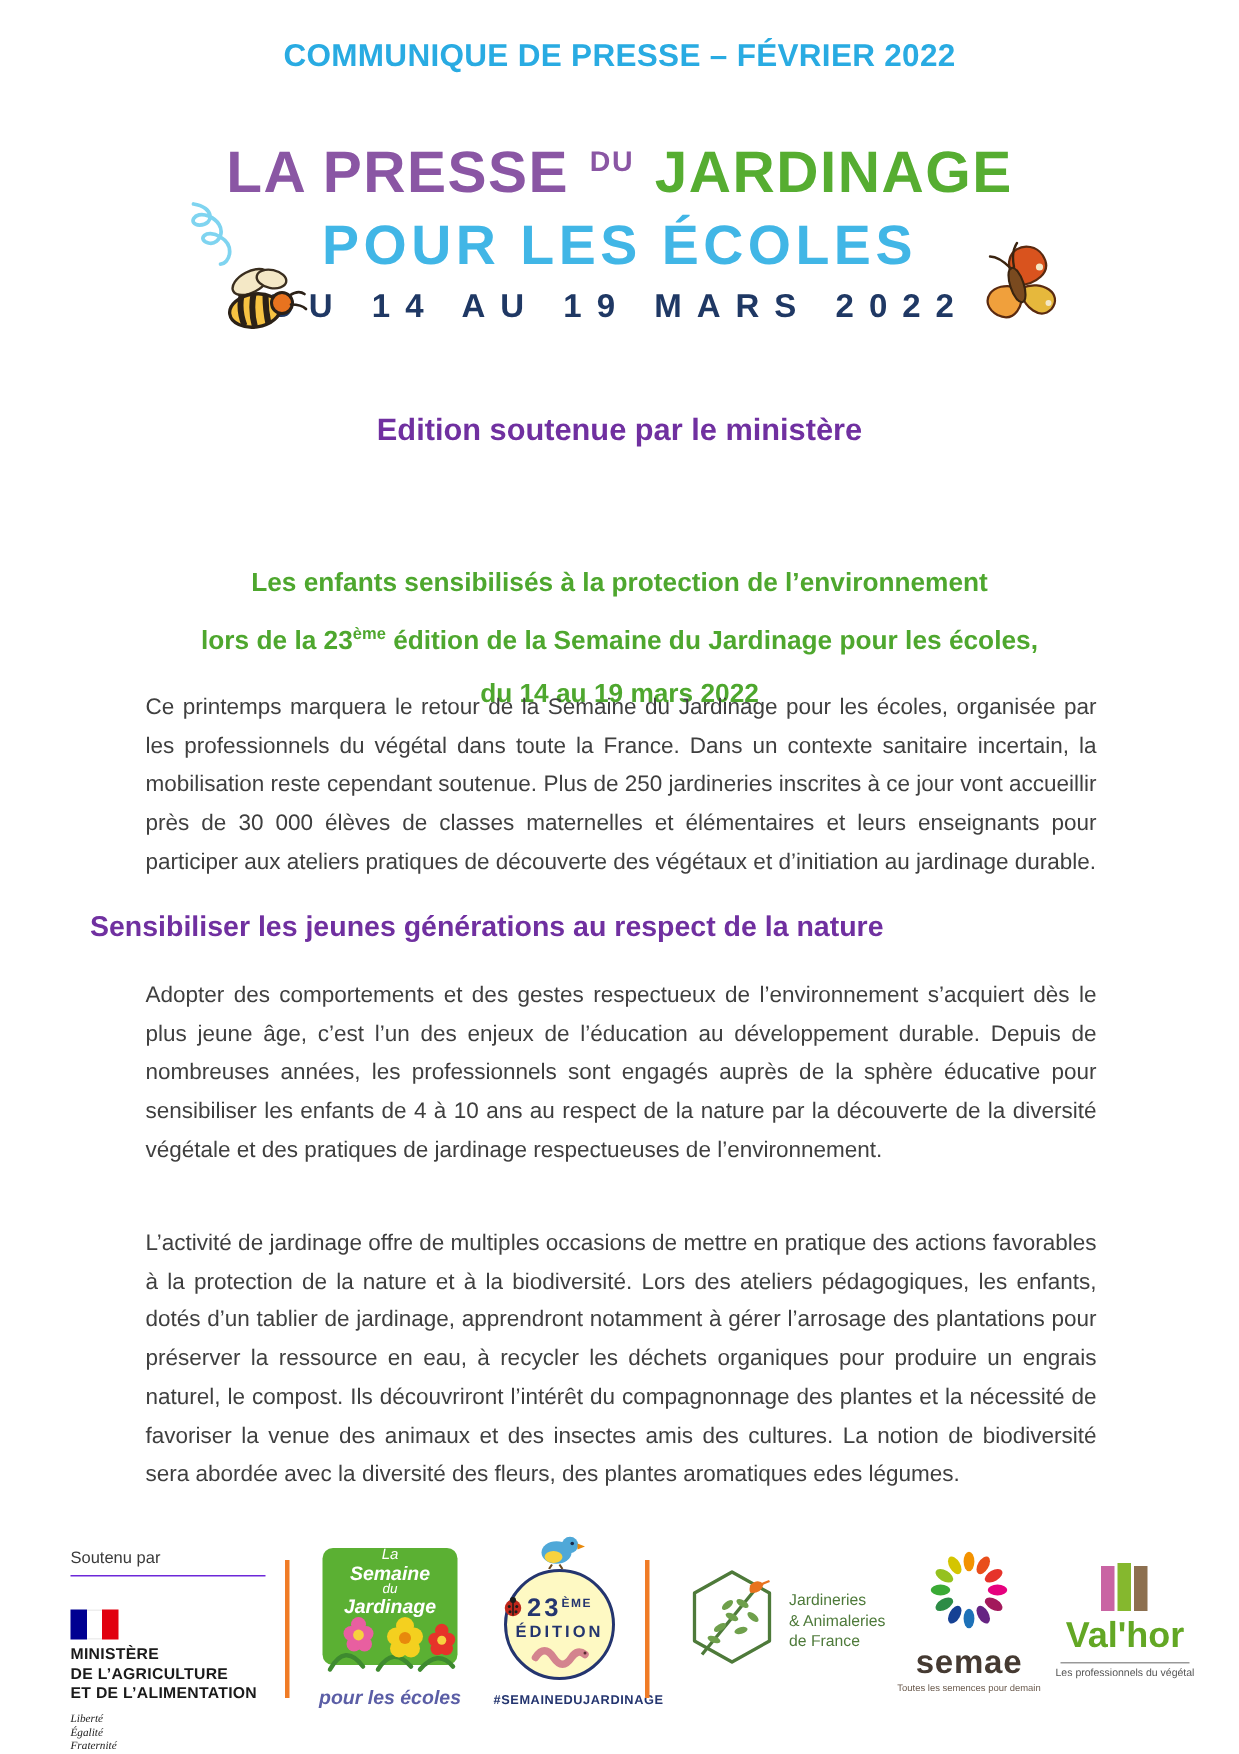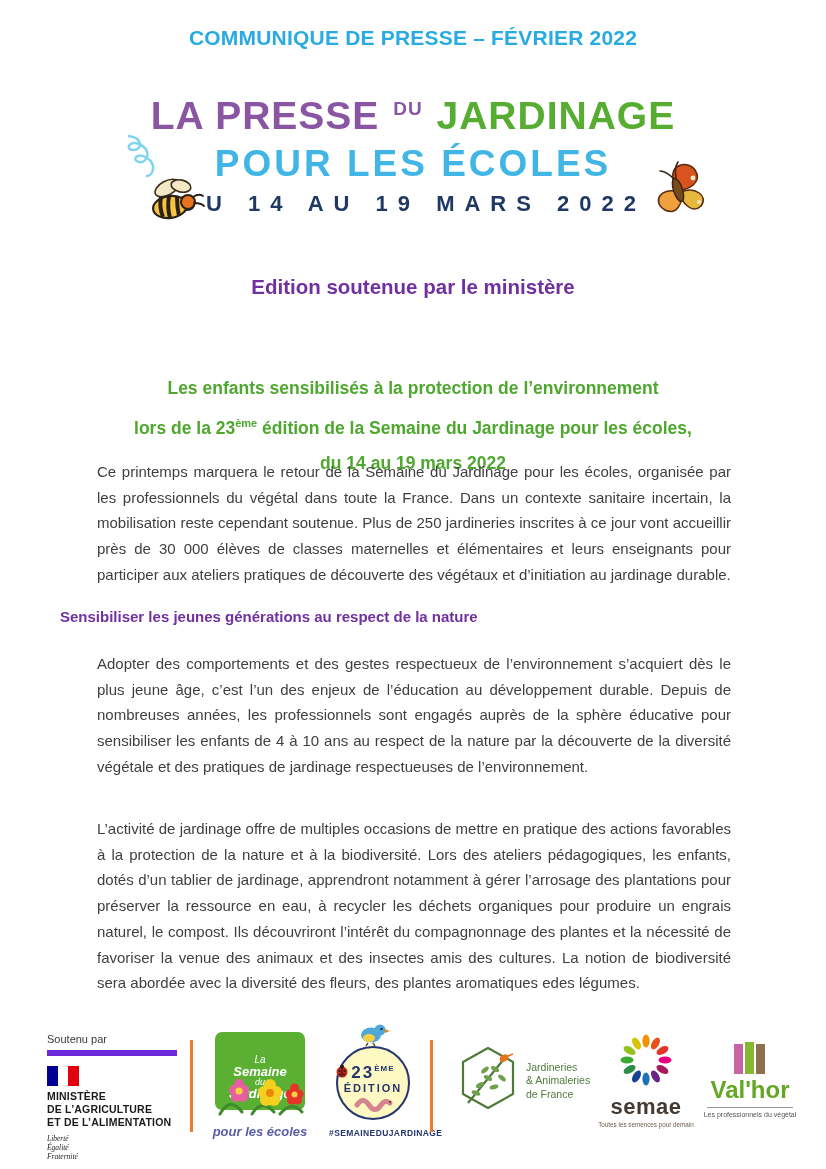--- a/index.html
+++ b/index.html
@@ -74,43 +74,43 @@
     line-height: 25.7px;
     text-align: justify;
   }
   .par-intro { top: 459px; }
   .par-section1 { top: 651px; }
   .par-section2 { top: 816px; }
   .section-heading {
     position: absolute;
     left: 60px;
     color: #7030A0;
-    font-size: 15px;
+    font-size: 19px;
     font-weight: bold;
   }
   .heading-1 { top: 608px; }
   .heading-2 { top: 773px; }
   
   .footer { position: absolute; left: 0; top: 1020px; width: 826px; height: 149px; }
   .orange-divider { position: absolute; top: 20px; width: 3px; height: 92px; background: #F07C26; }
   .divider-1 { left: 190px; }
   .divider-2 { left: 430px; }
 
   .ministry-block { position: absolute; left: 47px; top: 13px; width: 145px; color: #1a1a1a; }
-  .soutenu-par { font-size: 11px; color: #3A3A3A; padding-bottom: 5px; border-bottom: 6px solid #6d28d9; width: 130px; margin-bottom: 10px; }
+  .soutenu-par { font-size: 11px; color: #3A3A3A; padding-bottom: 5px; border-bottom: 1px solid #6d28d9; width: 130px; margin-bottom: 22px; }
   .flag { display: flex; width: 32px; height: 20px; margin-bottom: 4px; }
   .flag span { width: 11px; height: 20px; display: block; }
   .flag-blue { background: #000091; }
   .flag-white { background: #ffffff; border-top: 1px solid #eee; border-bottom: 1px solid #eee; }
   .flag-red { background: #E1000F; }
   .ministry-name { font-size: 10.5px; font-weight: bold; line-height: 13px; letter-spacing: 0.2px; }
   .ministry-motto { margin-top: 5px; font-family: "Liberation Serif", serif; font-style: italic; font-size: 7.5px; line-height: 9px; }
 
   .semaine-logo-block { position: absolute; left: 212px; top: 12px; width: 96px; text-align: center; }
-  .semaine-square { position: relative; width: 90px; height: 78px; margin: 0 auto; background: #5BB033; border-radius: 7px; color: #ffffff; padding-top: 23px; text-align: center; }
+  .semaine-square { position: relative; width: 90px; height: 78px; margin: 0 auto; background: #5BB033; border-radius: 7px; color: #ffffff; padding-top: 0; text-align: center; }
   .semaine-square .l1 { font-size: 10px; line-height: 10px; font-style: italic; }
   .semaine-square .l2 { font-size: 13px; line-height: 13px; font-weight: bold; font-style: italic; }
   .semaine-square .l3 { font-size: 9px; line-height: 9px; font-style: italic; }
   .semaine-square .l4 { font-size: 13px; line-height: 13px; font-weight: bold; font-style: italic; }
   .semaine-flowers { position: absolute; left: -3px; bottom: -12px; }
   .pour-les-ecoles { margin-top: 14px; color: #5B5EA6; font-size: 13px; font-weight: bold; font-style: italic; }
 
   .badge-block { position: absolute; left: 329px; top: 0px; width: 88px; text-align: center; }
   .badge-bird { position: relative; height: 26px; }
   .badge-circle { position: relative; width: 74px; height: 74px; margin: 0 auto; border: 2.5px solid #24356F; border-radius: 50%; background: #fef9c3; padding-top: 12px; }

